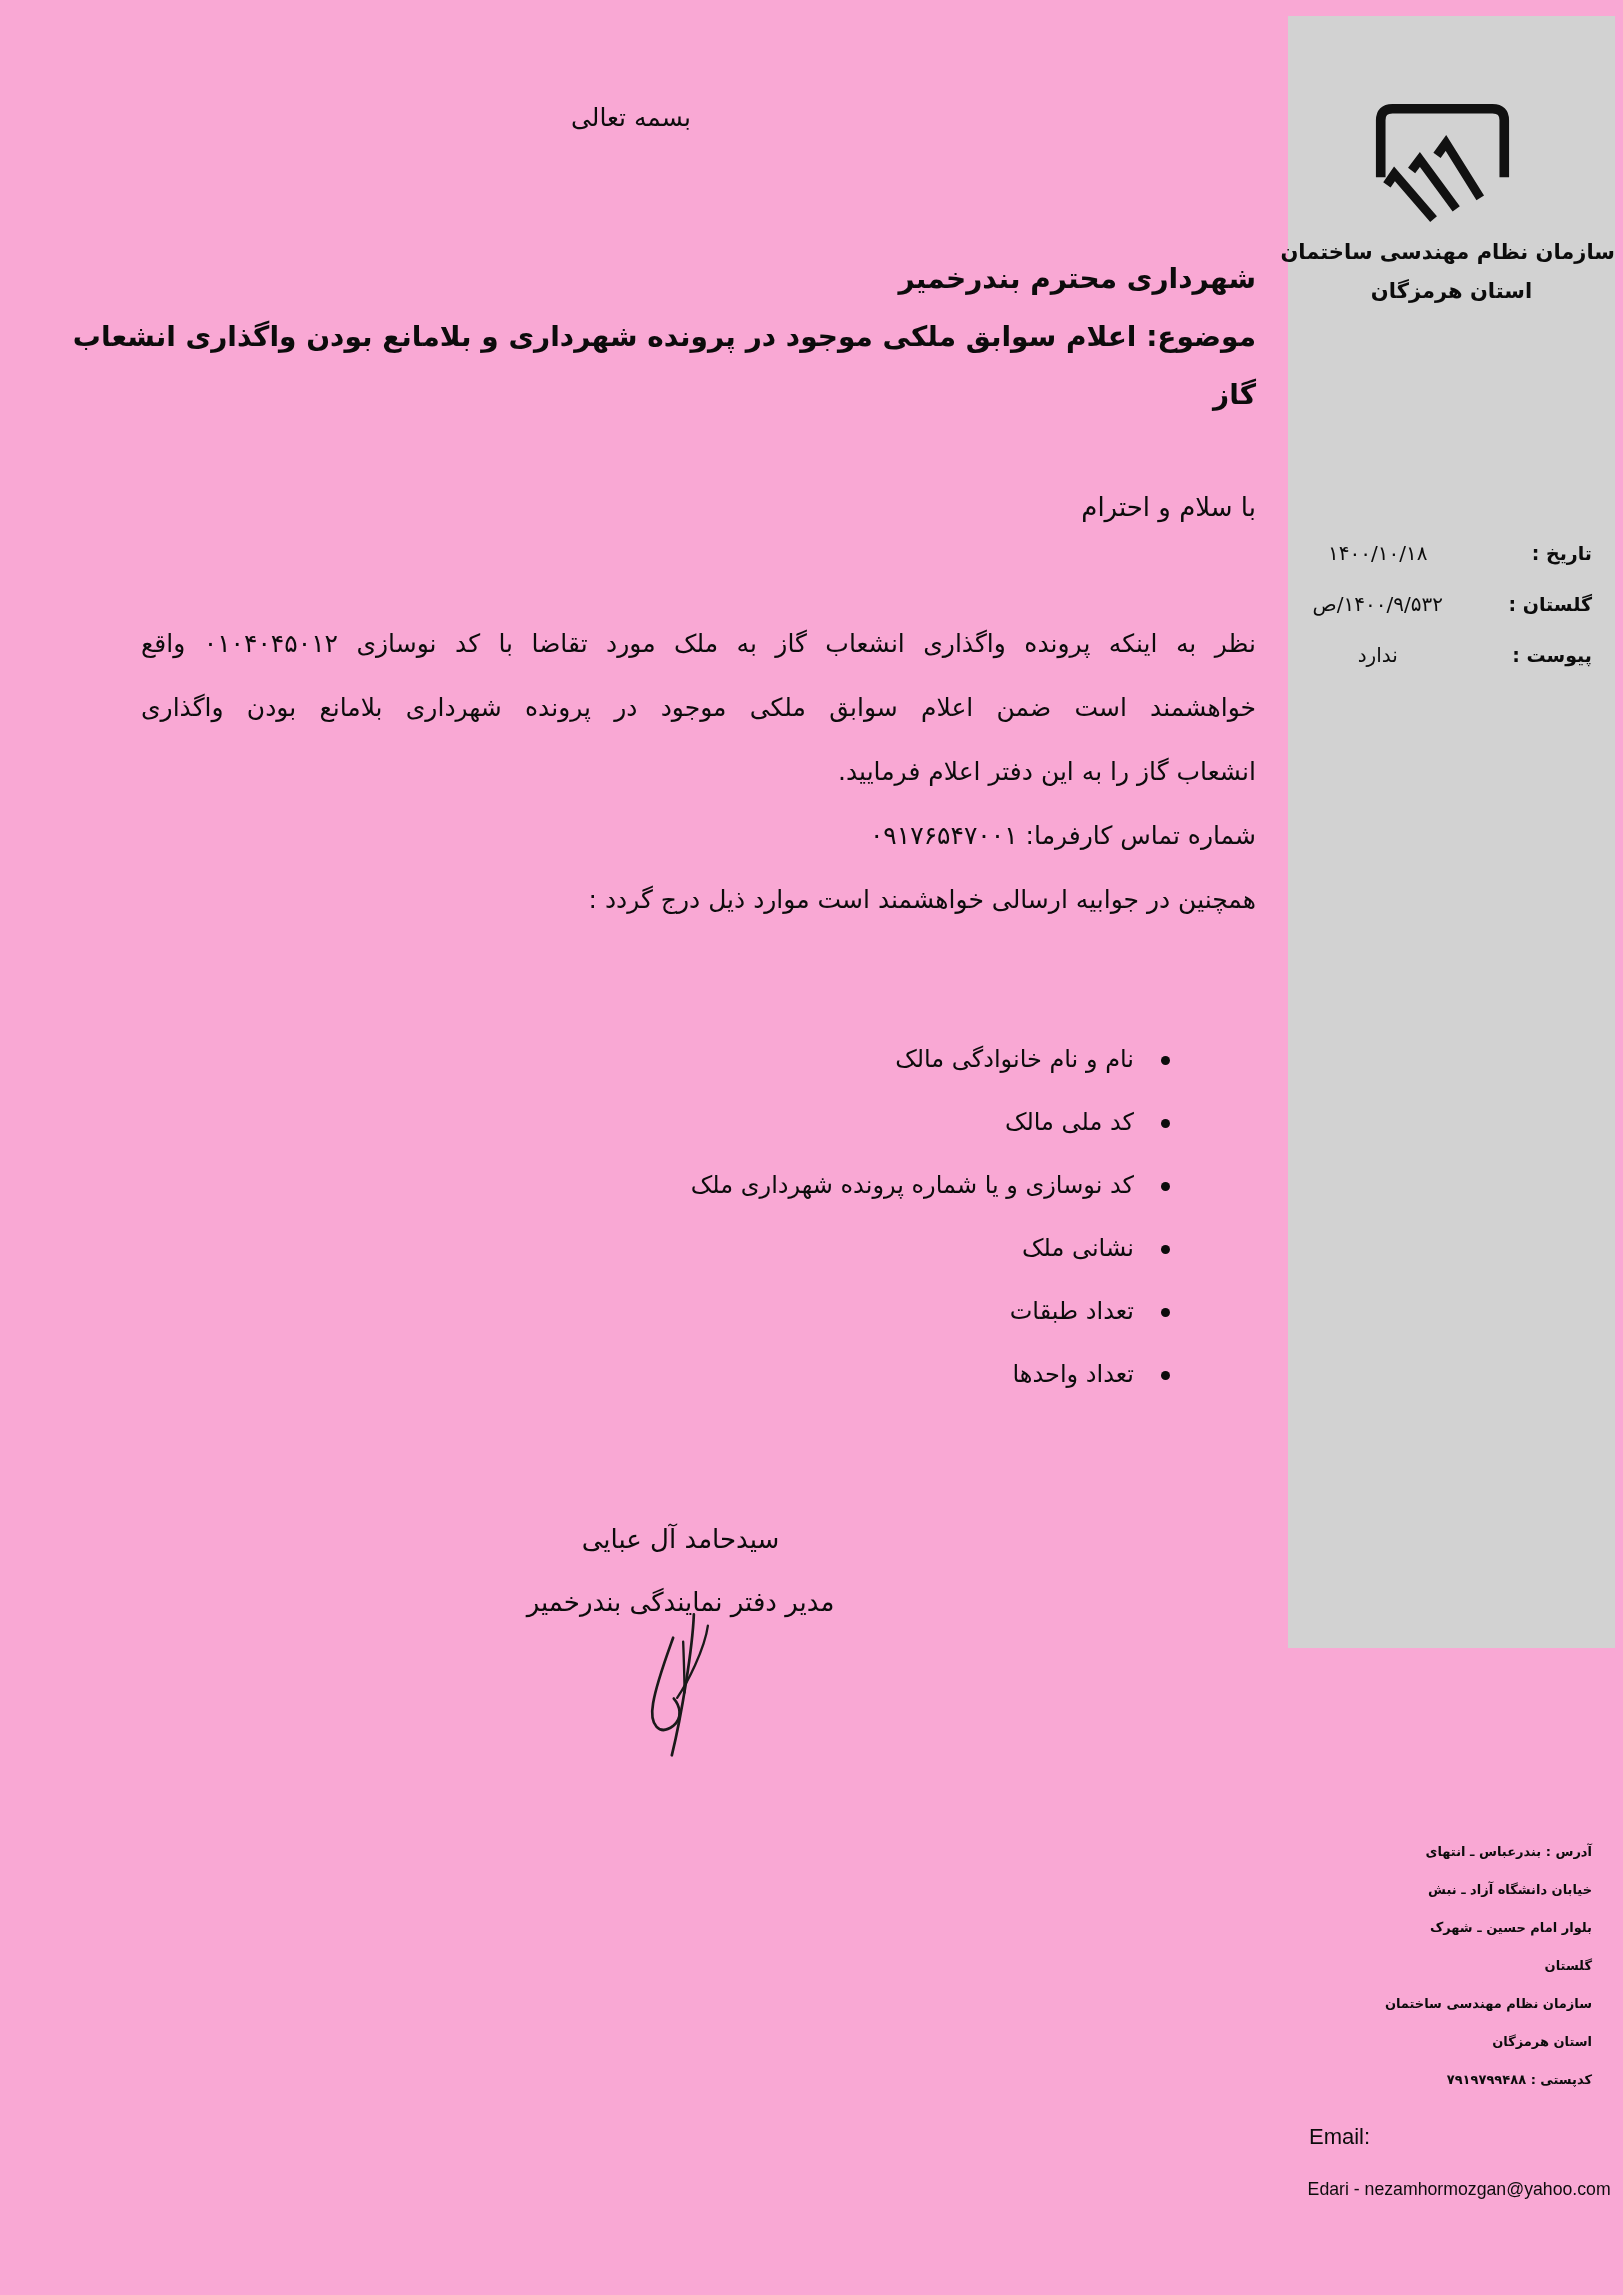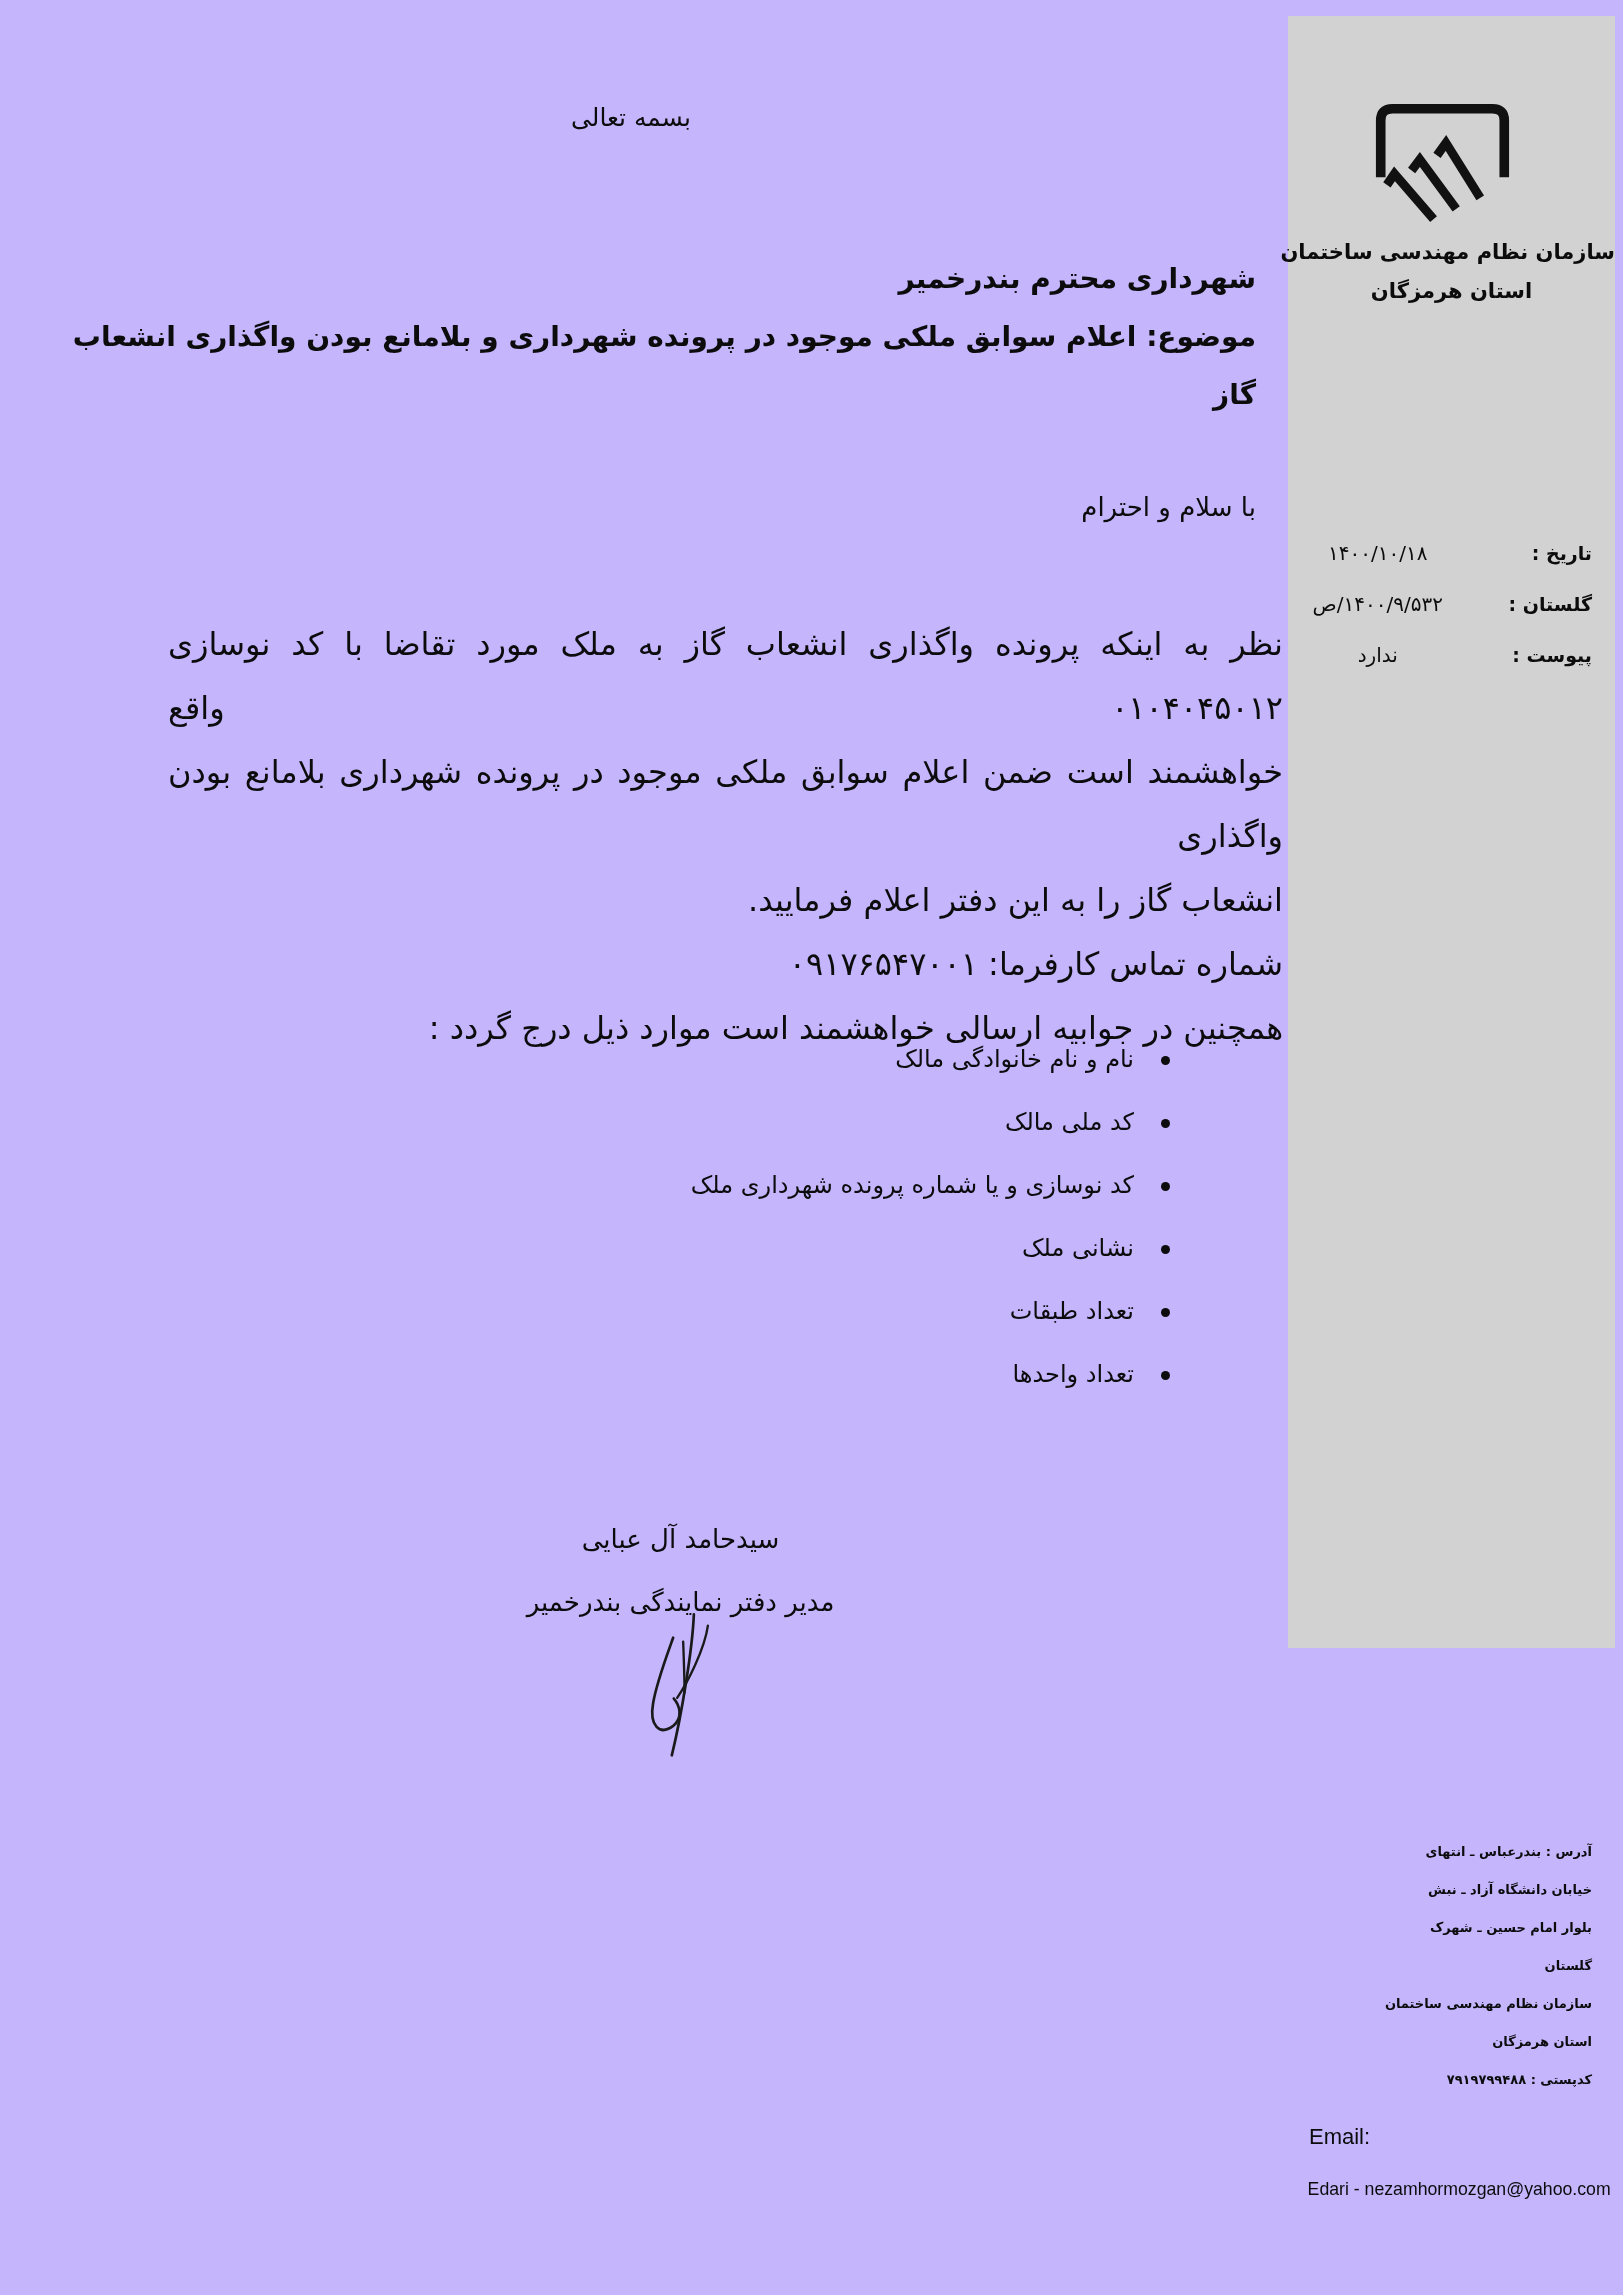--- a/index.html
+++ b/index.html
@@ -1,38 +1,38 @@
 <!DOCTYPE html>
 <html lang="fa" style="font-size:10.5px"><head>
 <meta charset="utf-8">
 <style>
   html,body { margin:0; padding:0; background:#888; }
   #page {
     position:relative; width:1623px; height:2295px;
-    background:#c4b5fd; overflow:hidden;
+    background:#f9a8d4; overflow:hidden;
     font-family:"DejaVu Sans", sans-serif; color:#0c0c0c;
   }
   
   .bismillah {
     position:absolute; left:533px; top:103px; width:196px;
     text-align:center; font-size:25px; direction:rtl;
   }
   .heading {
     position:absolute; left:141px; top:250px; width:1115px;
     direction:rtl; text-align:right;
     font-weight:bold; font-size:28px; line-height:58px;
   }
   .heading .hline { white-space:nowrap; }
   .greeting {
     position:absolute; left:141px; top:492px; width:1115px;
     direction:rtl; text-align:right; font-size:26px;
   }
   .bodyflow {
     position:absolute; left:141px; top:612px; width:1115px;
-    direction:rtl; font-size:32px; line-height:64px;margin-left:27px;
+    direction:rtl; font-size:25px; line-height:64px;
   }
   .bodyflow .jline { text-align:justify; text-align-last:justify; }
   .bodyflow .rline { text-align:right; }
   .bullets {
     position:absolute; left:141px; top:1028px; width:1115px;
     direction:rtl; list-style:none; margin:0; padding:0;
   }
   .bullets li {
     position:relative; height:63px; line-height:63px;
     font-size:24px; padding-right:122px; text-align:right;

